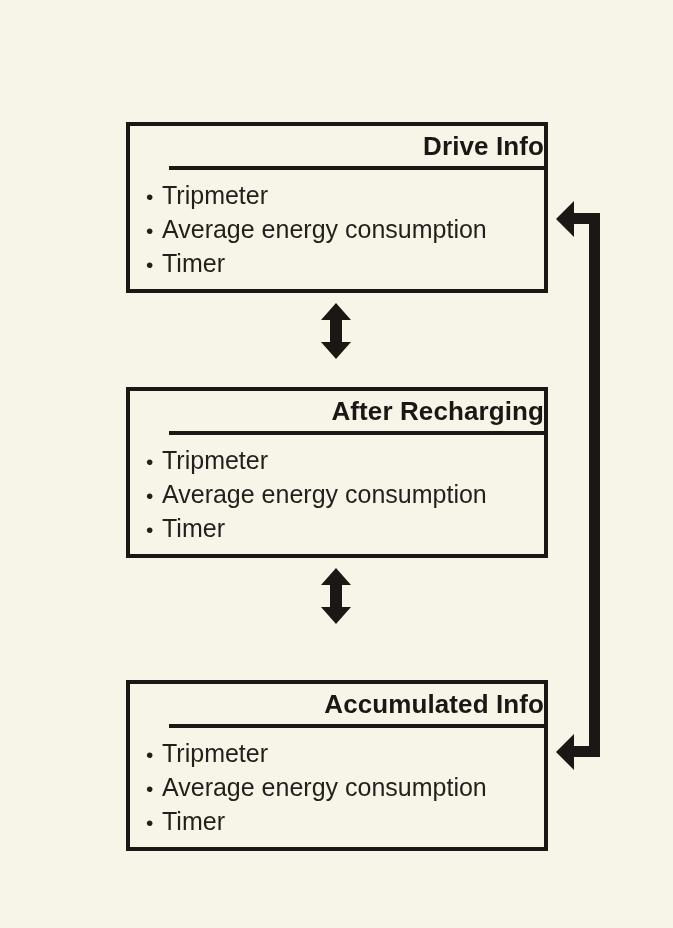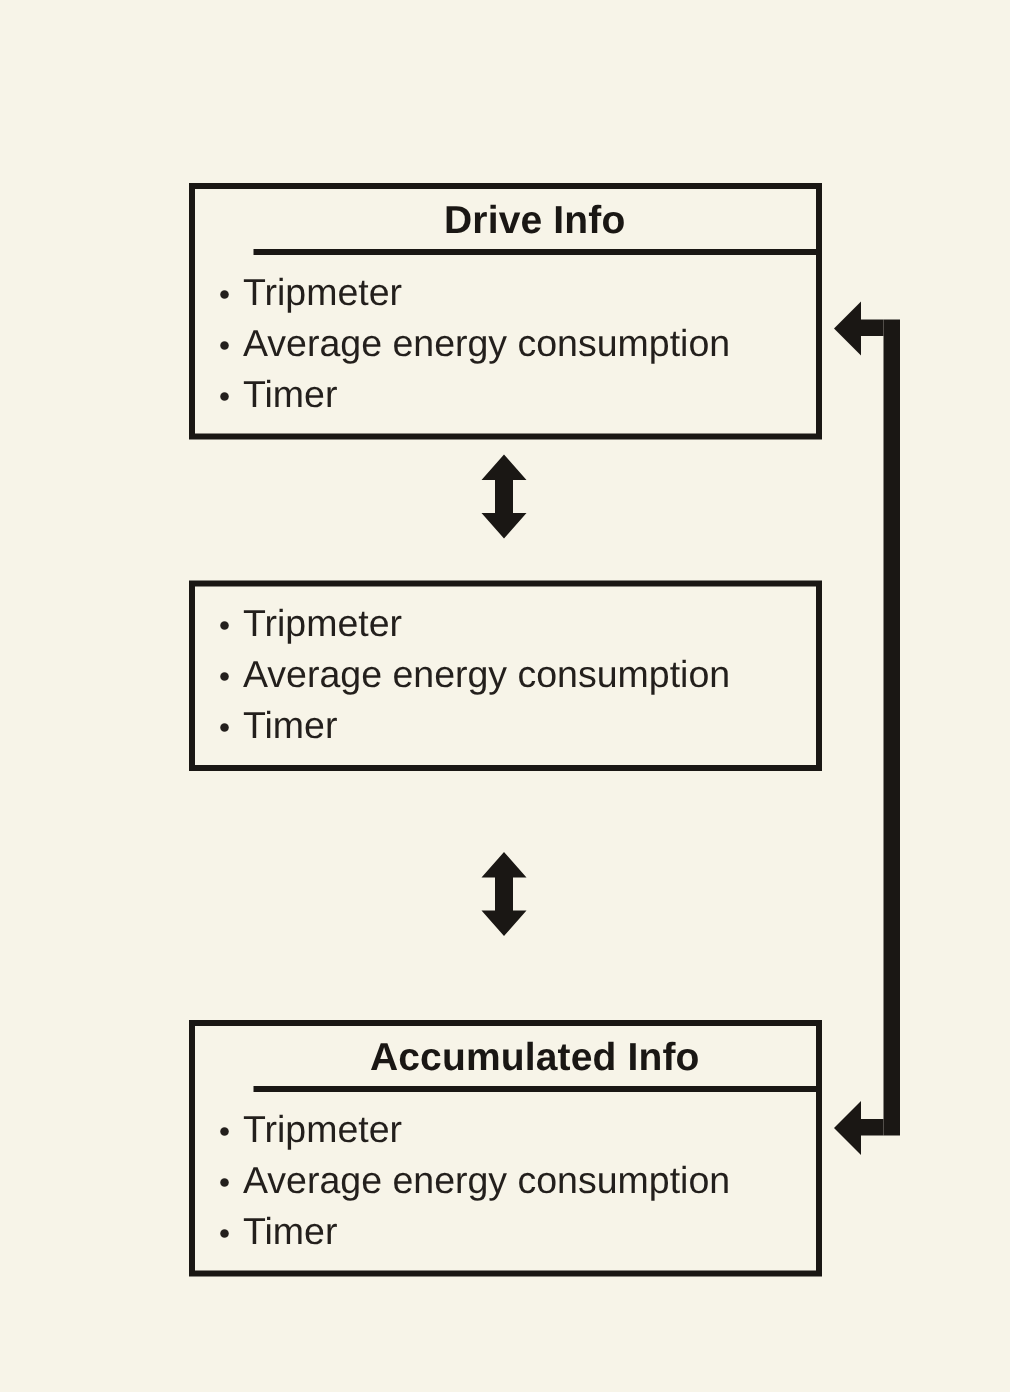--- a/index.html
+++ b/index.html
@@ -24,21 +24,21 @@
     position: absolute;
     left: 126px;
     width: 422px;
     box-sizing: border-box;
     border: 4px solid #1a1714;
     background: #f7f4e8;
   }
   .node-title {
     height: 40px;
     line-height: 40px;
-    text-align: center;
+    text-align: right;
     font-size: 26px;
     font-weight: bold;
     color: #1a1714;
     letter-spacing: 0.1px;
     border-bottom: 4px solid #1a1714;
     white-space: nowrap;
     overflow: hidden;
     margin-left: 39px;
   }
   .node-body {
@@ -113,20 +113,21 @@
     </div>
   </div>
 
   <div class="dbl-arrow" id="arrow-drive-after">
     <svg width="36" height="56" viewBox="0 0 36 56">
       <path d="M18 0 L33 17 L24 17 L24 39 L33 39 L18 56 L3 39 L12 39 L12 17 L3 17 Z" fill="#1a1714"></path>
     </svg>
   </div>
 
   <div class="node" id="node-after">
+    <div class="node-title">After Recharging</div>
     <div class="node-body">
       <div class="bullet-row">
         <span class="bullet-dot">•</span>
         <span class="bullet-label">Tripmeter</span>
       </div>
       <div class="bullet-row">
         <span class="bullet-dot">•</span>
         <span class="bullet-label">Average energy consumption</span>
       </div>
       <div class="bullet-row">

